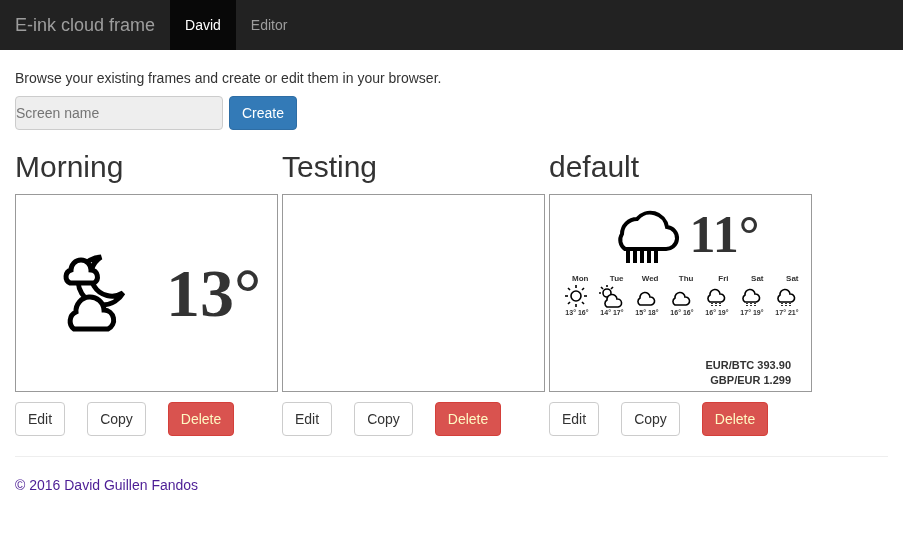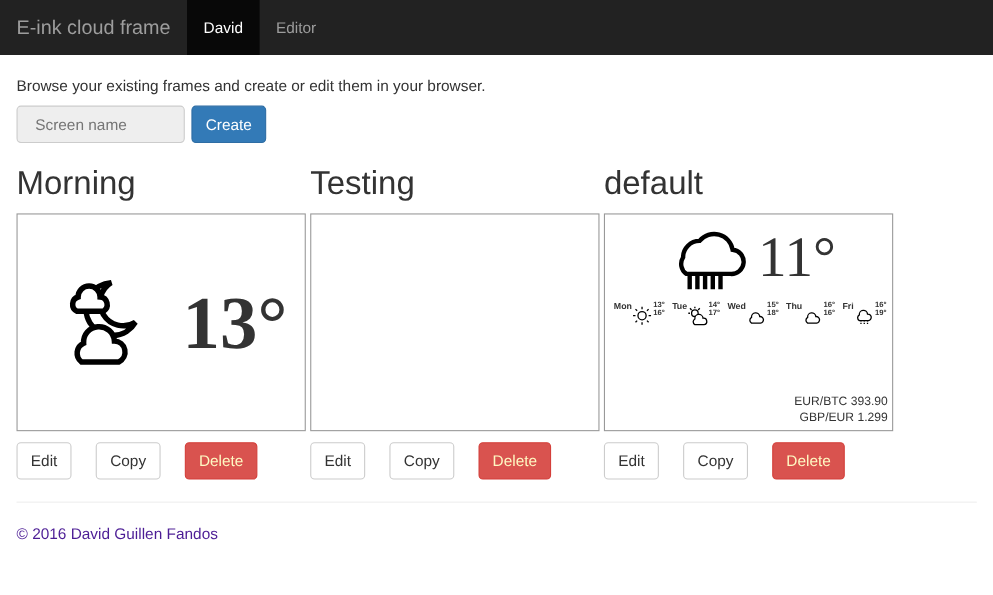--- a/index.html
+++ b/index.html
@@ -46,23 +46,23 @@
   .description {
     margin: 20px 0 10px 0;
     font-size: 14px;
   }
   .form-row {
     display: flex;
     gap: 6px;
     margin-bottom: 20px;
   }
   .form-control {
-    width: 153px;
+    width: 208px;
     height: 34px;
-    padding: 6px 16px;
+    padding: 6px 0;
     font-size: 14px;
     line-height: 1.42857143;
     color: #555;
     background-color: #eee;
     border: 1px solid #ccc;
     border-radius: 4px;
   }
   .btn {
     display: inline-block;
     padding: 6px 12px;
@@ -146,49 +146,49 @@
   }
   .default-top {
     display: flex;
     align-items: center;
     justify-content: center;
     gap: 10px;
   }
   .default-top .temp {
     font-family: Georgia, "Times New Roman", serif;
     font-size: 52px;
-    font-weight: 400;
+    font-weight: 700;
   }
   .forecast-row {
     display: flex;
     justify-content: space-around;
     margin-top: 4px;
   }
   .forecast-day {
     display: flex;
-    flex-direction: row;
-    align-items: flex-start;
+    flex-direction: column;
+    align-items: flex-end;
     font-size: 8px;
     font-weight: bold;
     font-family: Arial, sans-serif;
   }
   .forecast-day svg {
     margin: 1px 0;
   }
   .forecast-day .range {
     font-size: 7px;
     font-weight: bold;
   }
   .rates {
     position: absolute;
     bottom: 4px;
-    right: 4px;
+    right: 20px;
     text-align: right;
     font-size: 11px;
-    font-weight: normal;
+    font-weight: bold;
     font-family: Arial, sans-serif;
     line-height: 1.3;
   }
 </style>
 </head>
 <body>
 
 <nav class="navbar">
   <span class="navbar-brand">E-ink cloud frame</span>
   <ul class="navbar-nav">

